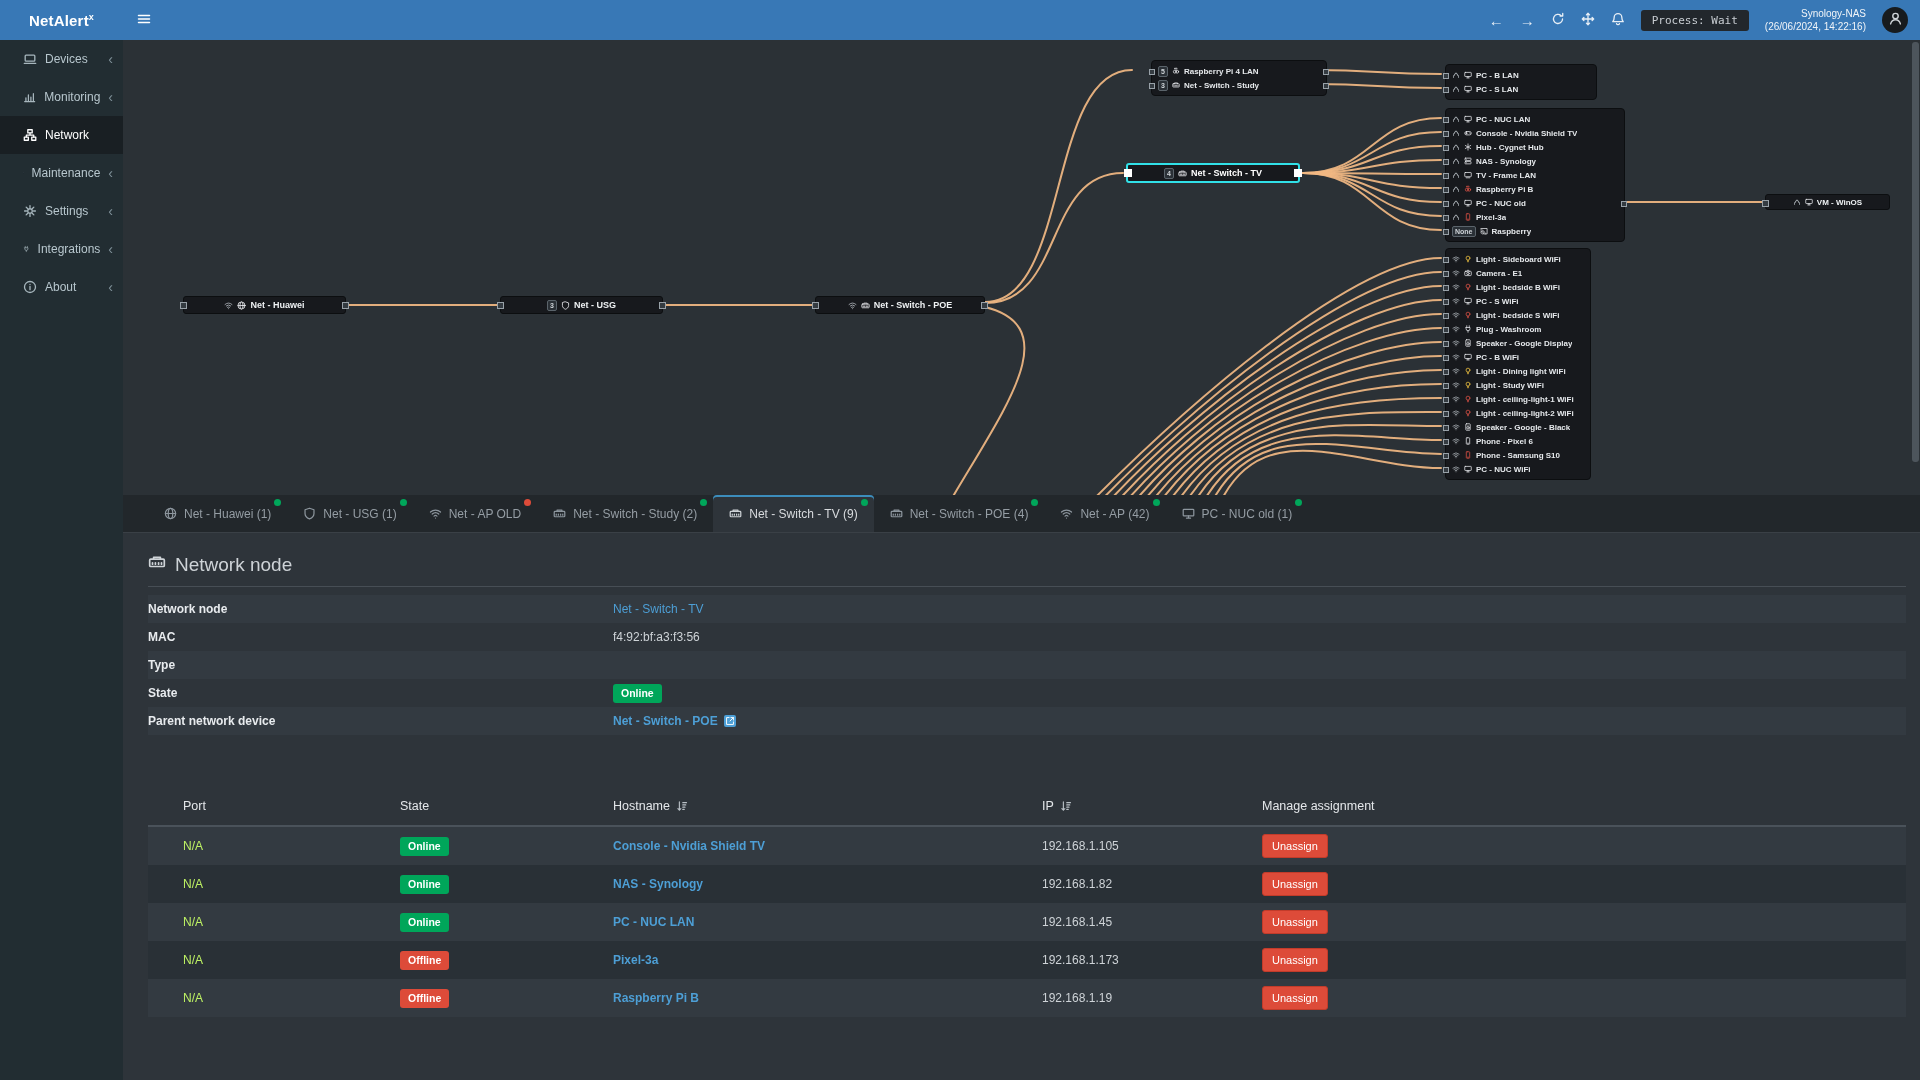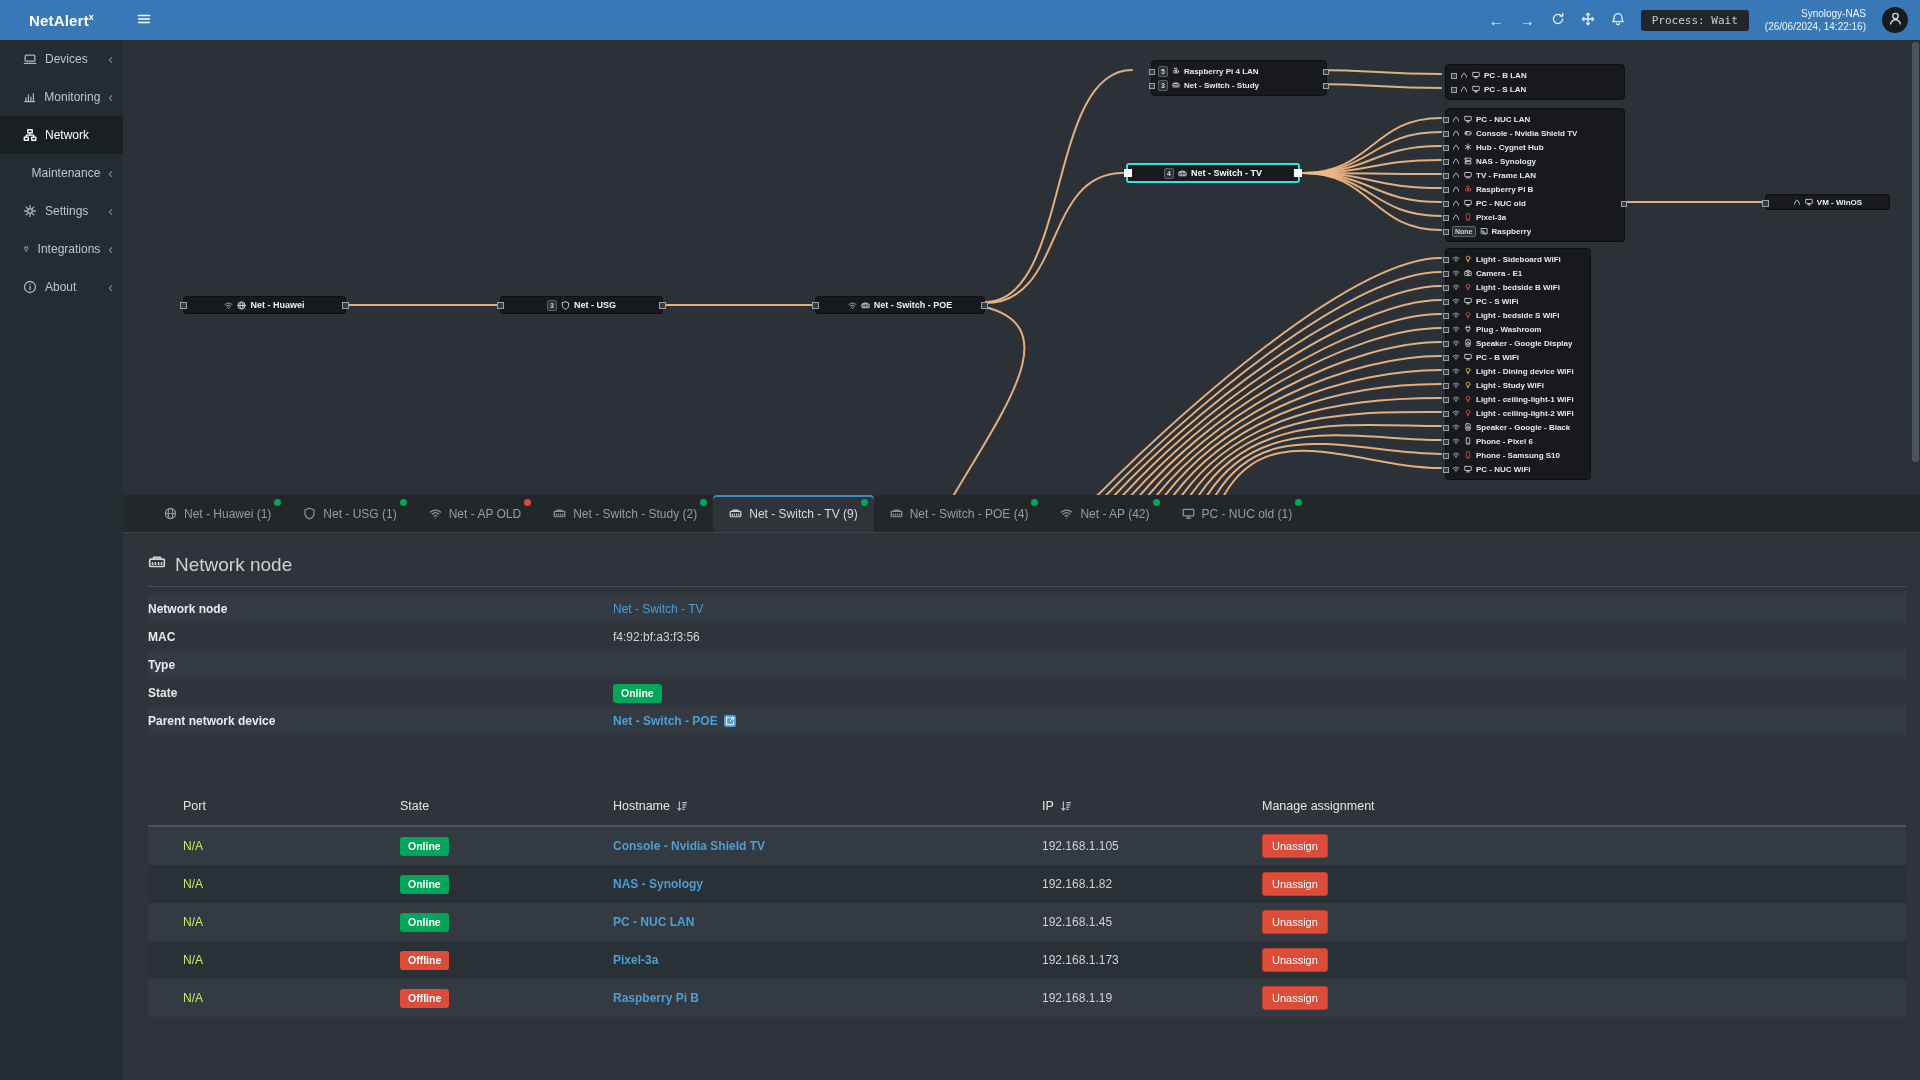--- a/index.html
+++ b/index.html
@@ -264,21 +264,21 @@
         </div>
         <div class="grow r">
           <span class="nbadge">3</span>
           <svg width="8" height="8" viewBox="0 0 16 16" fill="none" stroke="#e8eaed" stroke-width="1.5" stroke-linecap="round" stroke-linejoin="round">
             <rect x="1.5" y="5.5" width="13" height="6.5" rx="1"></rect>
             <path d="M4 8.7V10M6.6 8.7V10M9.4 8.7V10M12 8.7V10M5 5.5V3.8h6v1.7"></path>
           </svg>
           <span class="nlabel">Net - Switch - Study</span>
         </div>
       </div>
-      <div class="group" style="left: 1322px; top: 24px; width: 180px; padding-left: 8px;">
+      <div class="group" style="left: 1322px; top: 24px; width: 152px;">
         <div class="grow">
           <svg width="8" height="8" viewBox="0 0 16 16" fill="none" stroke="#aeb4ba" stroke-width="1.5" stroke-linecap="round" stroke-linejoin="round">
             <path d="M3 13V9h2V6h2V4h2v2h2v3h2v4"></path>
           </svg>
           <svg width="8" height="8" viewBox="0 0 16 16" fill="none" stroke="#e8eaed" stroke-width="1.5" stroke-linecap="round" stroke-linejoin="round">
             <rect x="1.5" y="2.8" width="13" height="8.2" rx="1"></rect>
             <path d="M5.5 13.8h5M8 11v2.8"></path>
           </svg>
           <span class="nlabel">PC - B LAN</span>
         </div>
@@ -467,21 +467,21 @@
           <span class="nlabel">PC - B WiFi</span>
         </div>
         <div class="grow">
           <svg width="8" height="8" viewBox="0 0 16 16" fill="none" stroke="#aeb4ba" stroke-width="1.5" stroke-linecap="round" stroke-linejoin="round">
             <path d="M1.8 6.2a9.4 9.4 0 0 1 12.4 0M4 8.7a6 6 0 0 1 8 0M6.2 11.2a2.8 2.8 0 0 1 3.6 0M8 13.6h.01"></path>
           </svg>
           <svg width="8" height="8" viewBox="0 0 16 16" fill="none" stroke="#f4c542" stroke-width="1.5" stroke-linecap="round" stroke-linejoin="round">
             <circle cx="8" cy="6.2" r="3.9"></circle>
             <path d="M6.6 11.4h2.8M7 13.4h2"></path>
           </svg>
-          <span class="nlabel">Light - Dining device WiFi</span>
+          <span class="nlabel">Light - Dining light WiFi</span>
         </div>
         <div class="grow">
           <svg width="8" height="8" viewBox="0 0 16 16" fill="none" stroke="#aeb4ba" stroke-width="1.5" stroke-linecap="round" stroke-linejoin="round">
             <path d="M1.8 6.2a9.4 9.4 0 0 1 12.4 0M4 8.7a6 6 0 0 1 8 0M6.2 11.2a2.8 2.8 0 0 1 3.6 0M8 13.6h.01"></path>
           </svg>
           <svg width="8" height="8" viewBox="0 0 16 16" fill="none" stroke="#f4c542" stroke-width="1.5" stroke-linecap="round" stroke-linejoin="round">
             <circle cx="8" cy="6.2" r="3.9"></circle>
             <path d="M6.6 11.4h2.8M7 13.4h2"></path>
           </svg>
           <span class="nlabel">Light - Study WiFi</span>

